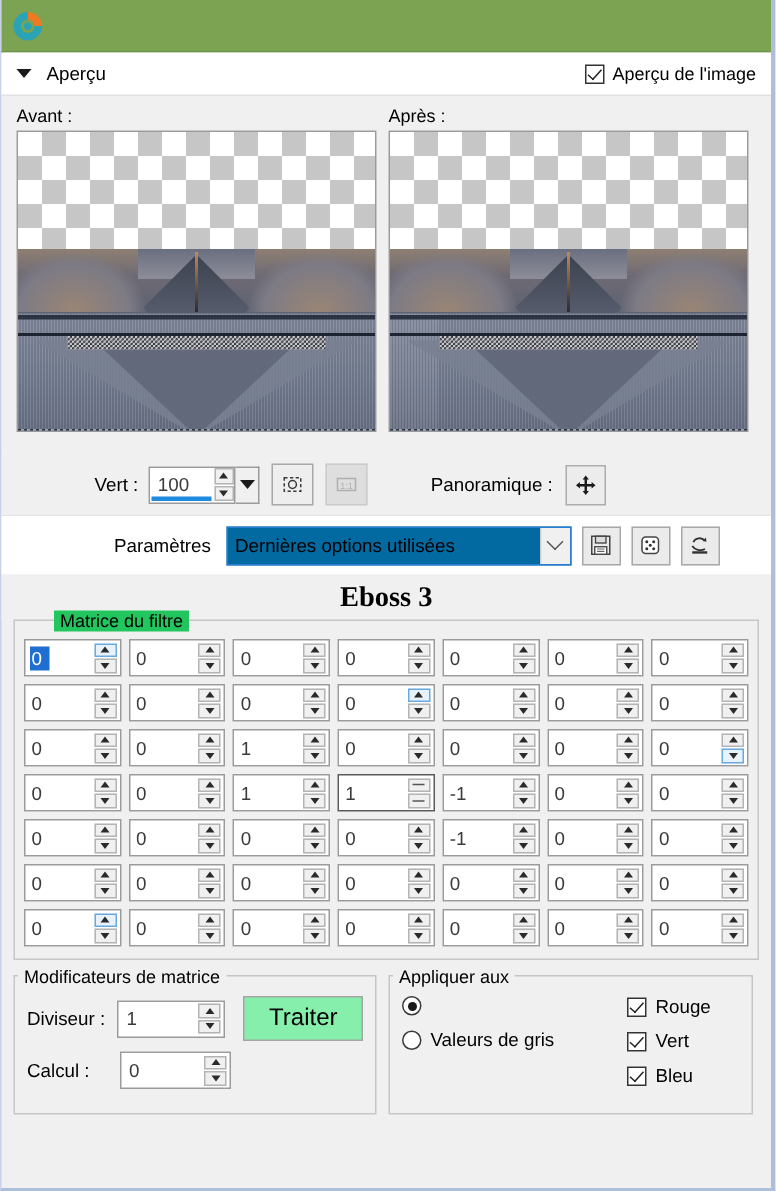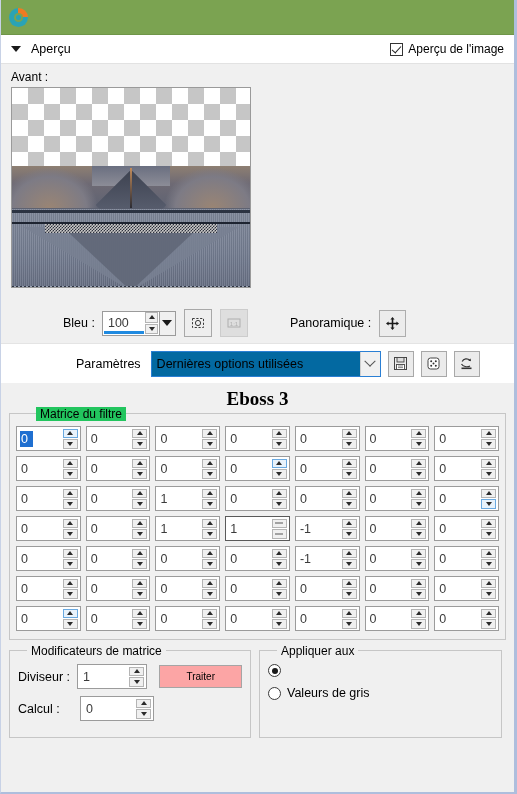--- a/index.html
+++ b/index.html
@@ -400,43 +400,43 @@
     margin-top: 10px;
     padding: 0 8px;
   }
   .bgroup {
     border: 1px solid #c6c6c6;
     position: relative;
     padding: 13px 8px 9px;
     background: #f0f0f0;
   }
   .bgroup > .legend {
-    position: absolute; top: -7px; left: 17px;
+    position: absolute; top: -7px; left: 2px;
     background: #f0f0f0; padding: 0 4px; font-size: 12px;
   }
   #mods { width: 242px; }
   #apply { width: 243px; }
   .mod-line { display: flex; align-items: center; margin-bottom: 7px; }
   .mod-line .lbl { width: 62px; font-size: 12.5px; }
   .mod-spin {
     width: 74px; height: 25px;
     border: 1px solid #9b9b9b;
     background: #fff;
     display: flex; align-items: center;
   }
   .mod-spin input {
     border:0;outline:0;width:48px;padding-left:5px;
     font-family:"Liberation Sans",sans-serif;font-size:12.5px;color:#3b3b3b;background:transparent;
   }
   .btn {
     margin-left: 12px;
-    padding: 5px 26px;
+    padding: 5px 16px;
     border: 1px solid #a5a5a5;
-    background: #fca5a5;
-    font-size: 10px;
+    background: #86efac;
+    font-size: 16px;
     font-family: "Liberation Sans", sans-serif;
     cursor: pointer;
   }
   .apply-flex { display:flex; }
   .radio-col { width: 150px; }
   .radio-line { display: flex; align-items: center; gap: 6px; margin-bottom: 9px; cursor:pointer; }
   .radio {
     width: 13px; height: 13px; border-radius: 50%;
     border: 1.5px solid #3a3a3a; background: #fff;
     position: relative; flex: 0 0 auto;
@@ -491,25 +491,48 @@
             <div class="band band1"></div>
             <div class="band band2"></div>
             <div class="cone"></div>
             <div class="cone-in"></div>
 
             <div class="dither"></div>
             <div class="baseline"></div>
           </div>
         </div>
       </div>
+      <div class="prev-col">
+        <div class="prev-label">Après :</div>
+        <div class="prev-box">
+          <div class="checker"></div>
+          <div class="art">
+            <div class="sky"></div>
+            <div class="mound-l"></div>
+              <div class="mound-r"></div>
+            <div class="vcap"></div>
+            <div class="diamond"></div>
+            <div class="spike"></div>
+            <div class="ground"></div>
+            <div class="stripes"></div>
+            <div class="band band1"></div>
+            <div class="band band2"></div>
+            <div class="cone"></div>
+            <div class="cone-in"></div>
+
+            <div class="dither"></div>
+            <div class="baseline"></div>
+          </div>
+        </div>
+      </div>
     </div>
   </div>
 
   <div class="zoom-bar">
-    <div class="zoom-label">Bleu :</div>
+    <div class="zoom-label">Vert :</div>
     <div class="zoom-combo">
       <input value="100" style="">
       <div class="zoom-underline"></div>
       <div class="zoom-spin">
         <div class="up"></div>
         <div class="down"></div>
       </div>
     </div>
     <div class="zoom-drop"></div>
     <div class="tool-btn">
@@ -972,17 +995,31 @@
       <div class="apply-flex">
         <div class="radio-col">
           <label class="radio-line">
             <span class="radio on"></span>
           </label>
           <label class="radio-line">
             <span class="radio"></span>
             <span>Valeurs de gris</span>
           </label>
         </div>
+        <div class="chan-col">
+          <label class="chan-line">
+            <span class="chk checked"></span>
+            <span>Rouge</span>
+          </label>
+          <label class="chan-line">
+            <span class="chk checked"></span>
+            <span>Vert</span>
+          </label>
+          <label class="chan-line">
+            <span class="chk checked"></span>
+            <span>Bleu</span>
+          </label>
+        </div>
       </div>
     </div>
 
   </div>
 </div>
 
 </body></html>

